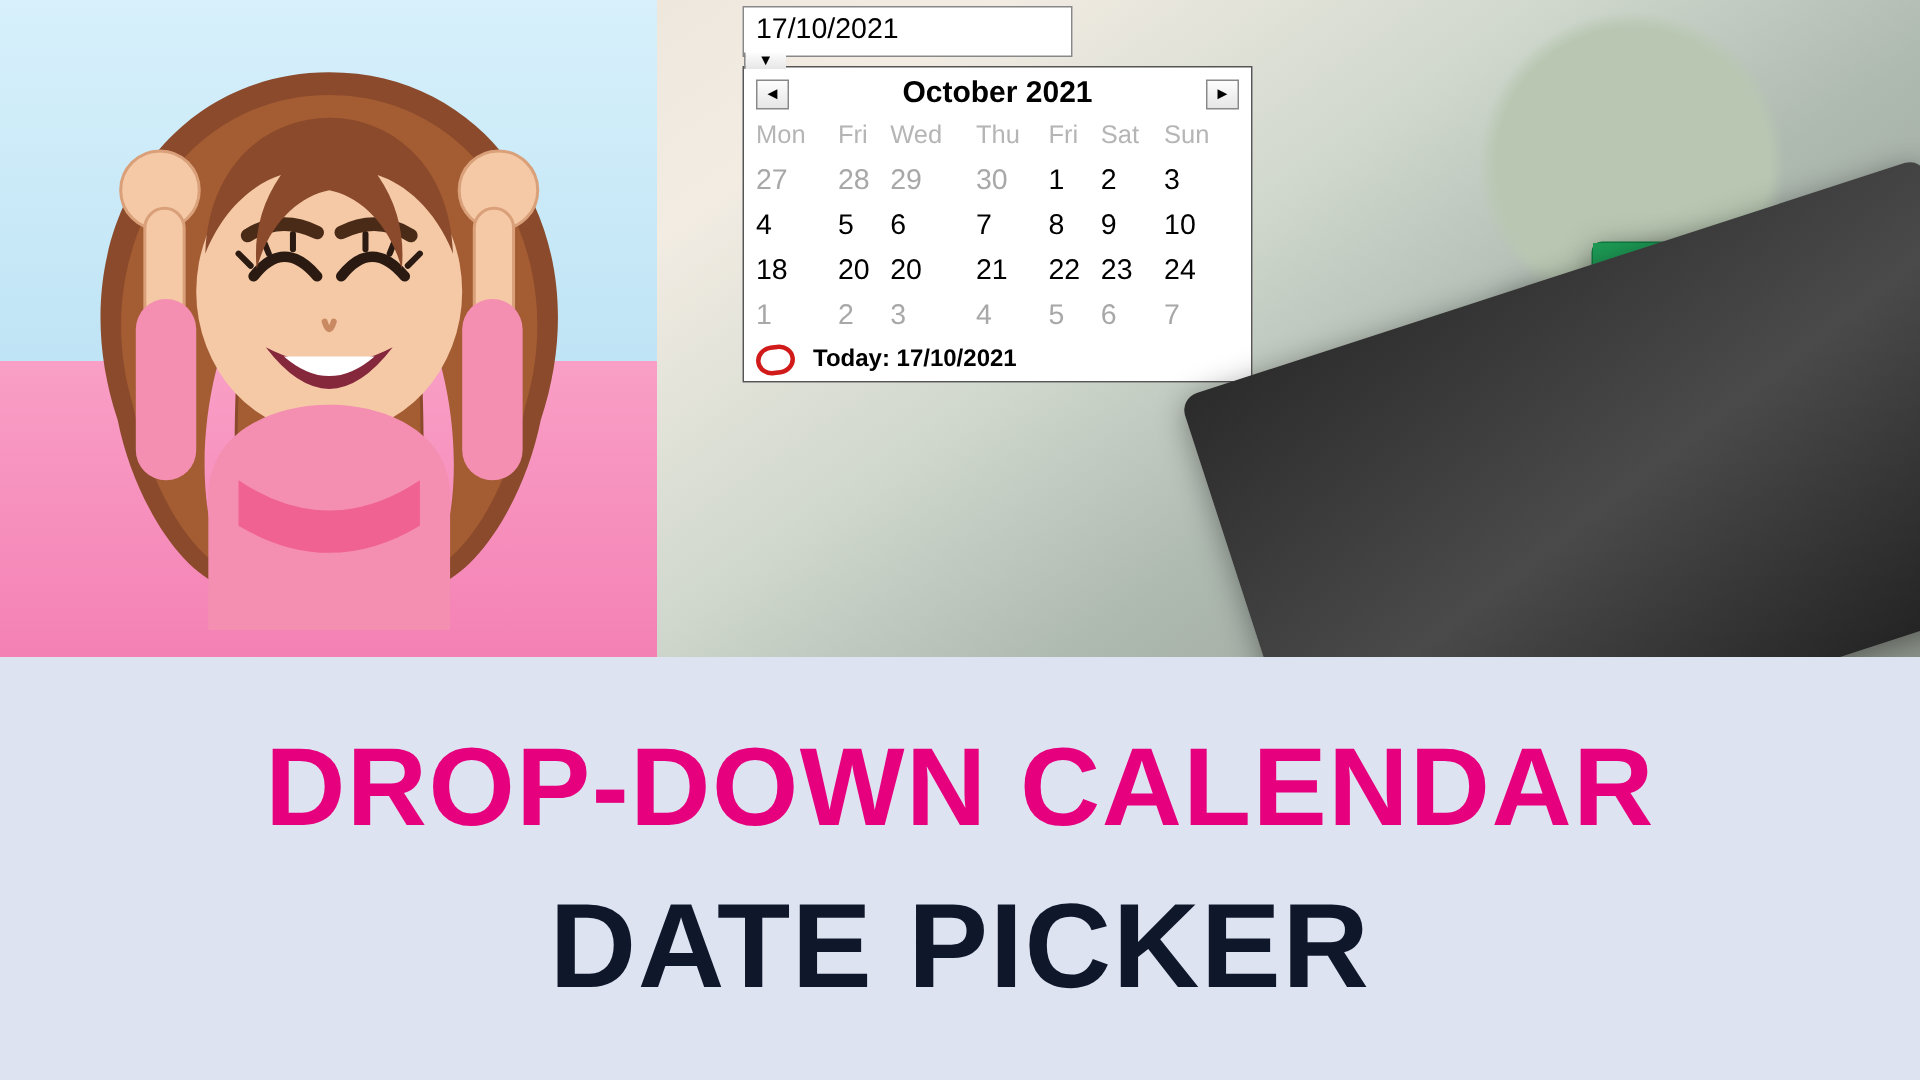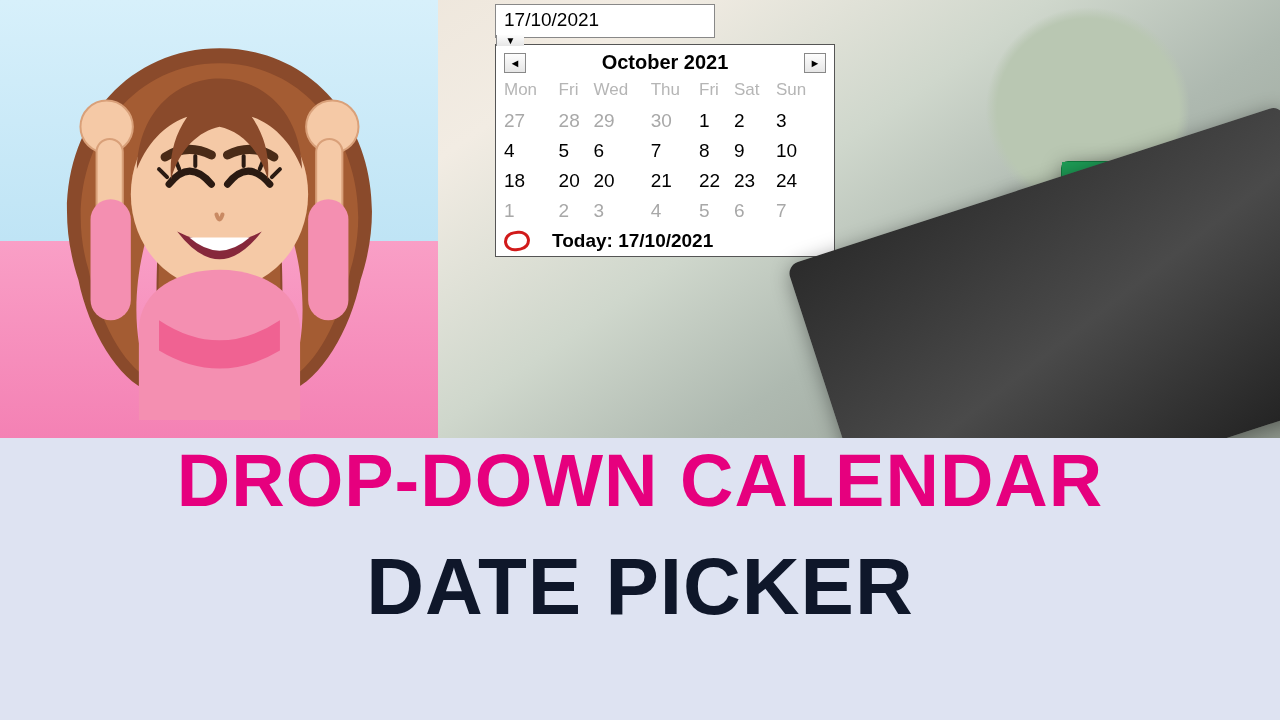--- a/index.html
+++ b/index.html
@@ -51,21 +51,21 @@
   .cal-head .title{font-weight:700;font-size:20px;}
   table{width:100%;border-collapse:collapse;text-align:left;}
   th{font-weight:400;color:#b5b5b5;font-size:17px;padding:2px 0 6px;}
   td{font-size:19px;padding:4px 0;cursor:pointer;position:relative;}
   td.out{color:#a8a8a8;}
   td.sel::after{
     content:"";position:absolute;left:50%;top:50%;width:36px;height:28px;
     border:3px solid #d11a1a;border-radius:50%/60%;
     transform:translate(-50%,-52%) rotate(-6deg);
   }
-  .today-row{display:flex;align-items:center;gap:22px;margin-top:4px;font-weight:700;font-size:19px;}
+  .today-row{display:flex;align-items:center;gap:12px;margin-top:4px;font-weight:700;font-size:16px;}
   .today-row .ring{
     width:26px;height:20px;border:3px solid #d11a1a;border-radius:50%/60%;
     transform:rotate(-8deg);
   }
 
   
   .excel{
     position:absolute;left:998px;top:150px;width:200px;height:190px;
     filter:drop-shadow(0 4px 10px rgba(0,0,0,.35));
   }
@@ -73,21 +73,21 @@
   
   .pointer{
     position:absolute;left:838px;top:208px;width:210px;height:260px;
     filter:drop-shadow(3px 5px 6px rgba(0,0,0,.35));
   }
 
   
   .band{
     position:absolute;left:0;top:438px;right:0;bottom:0;
     background:#dee3f2;display:flex;flex-direction:column;
-    align-items:center;justify-content:flex-start;gap:18px;
+    align-items:center;justify-content:center;gap:18px;
   }
   .line1{font-size:74px;font-weight:800;color:#e6007e;letter-spacing:1px;}
   .line2{font-size:80px;font-weight:800;color:#0f172a;letter-spacing:1px;}
 </style>
 </head>
 <body>
 
 <div class="top">
 
   <div class="avatar">

